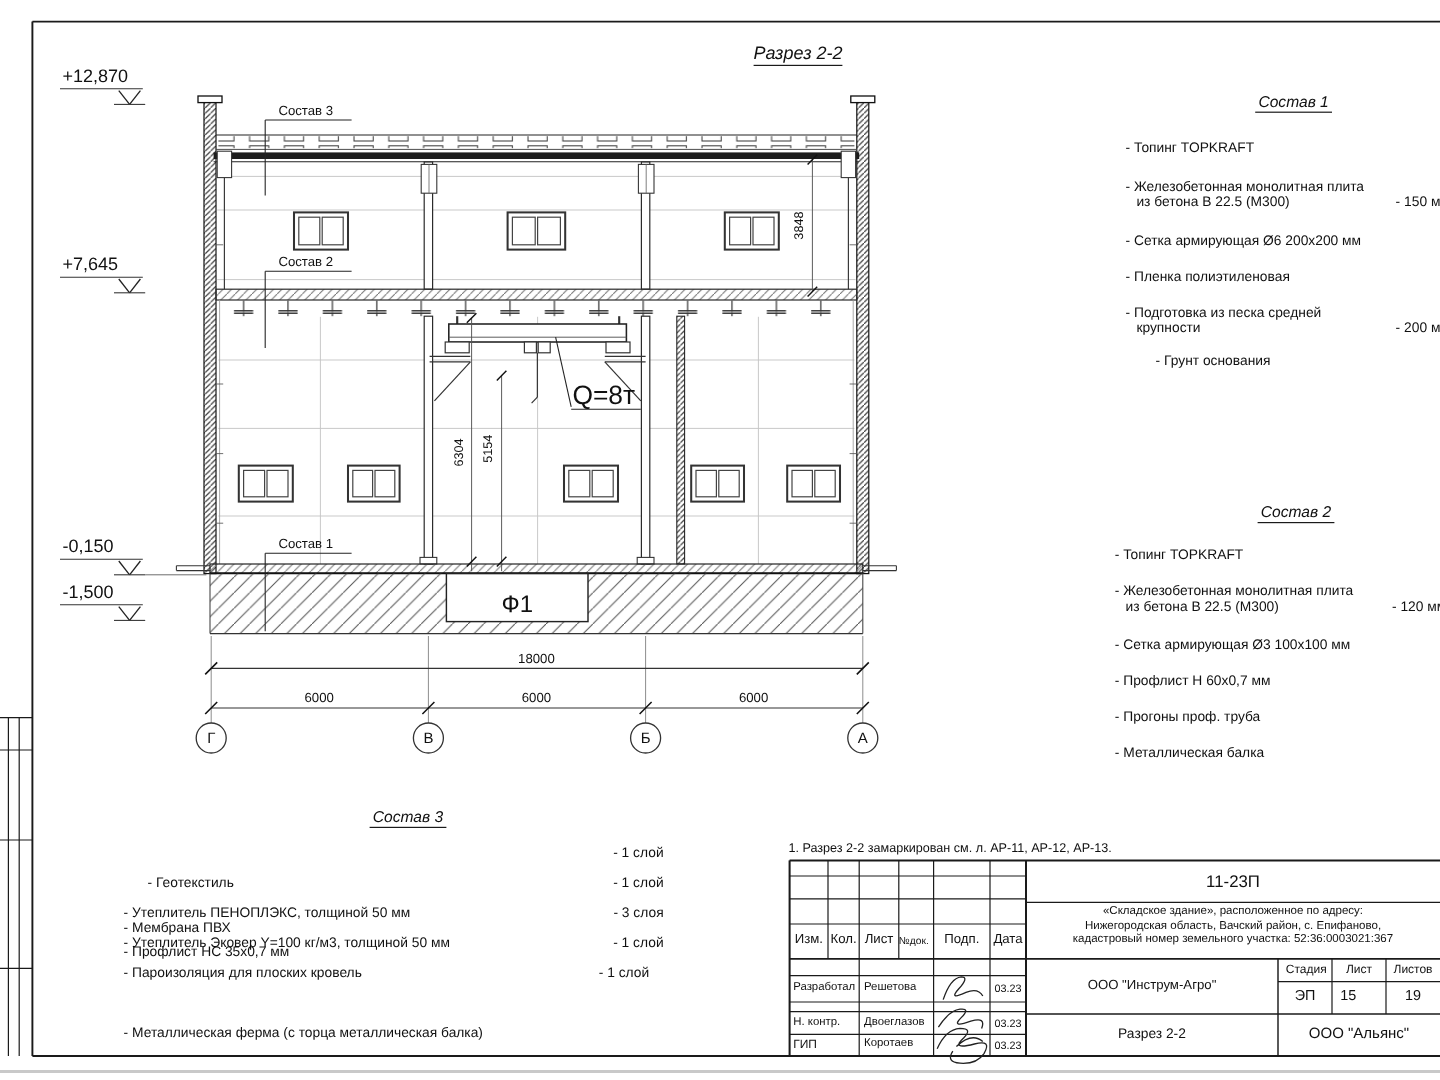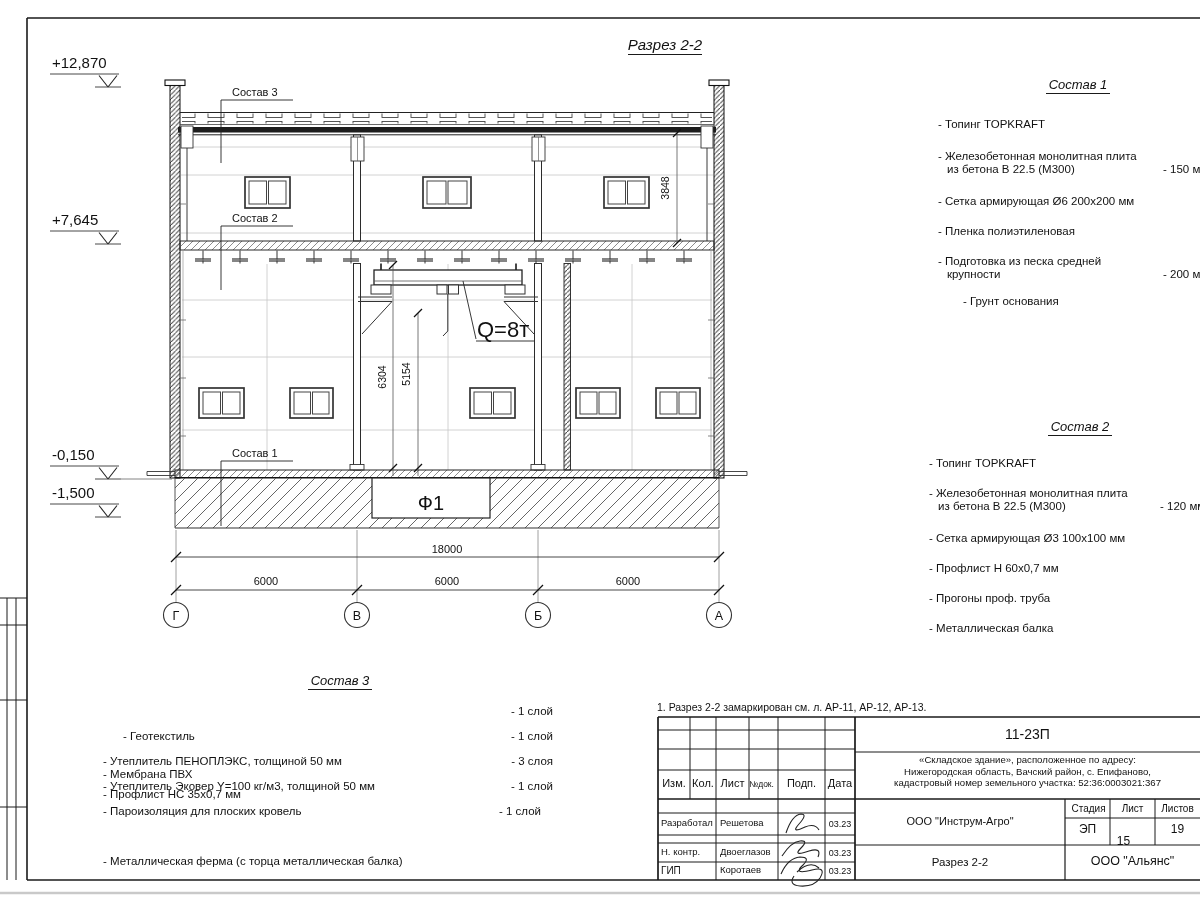--- a/index.html
+++ b/index.html
@@ -404,18 +404,18 @@
   <div class="t c" style="left:860px;top:754px;width:335px;font-size:9.6px;text-align:center;">«Складское здание», расположенное по адресу:</div>
   <div class="t c" style="left:860px;top:765.5px;width:335px;font-size:9.6px;">Нижегородская область, Вачский район, с. Епифаново,</div>
   <div class="t c" style="left:860px;top:777px;width:335px;font-size:9.6px;">кадастровый номер земельного участка: 52:36:0003021:367</div>
 
   <div class="t c" style="left:857px;top:815px;width:206px;font-size:11px;">ООО "Инструм-Агро"</div>
 
   <div class="t c" style="left:1065px;top:803px;width:47px;font-size:10px;">Стадия</div>
   <div class="t c" style="left:1110px;top:803px;width:45px;font-size:10px;">Лист</div>
   <div class="t c" style="left:1155px;top:803px;width:45px;font-size:10px;text-align:center;">Листов</div>
   <div class="t c" style="left:1065px;top:823px;width:45px;font-size:12px;">ЭП</div>
-  <div class="t c" style="left:1110px;top:823px;width:27px;font-size:12px;margin-top:12px;">15</div>
+  <div class="t c" style="left:1110px;top:823px;width:27px;font-size:12px;">15</div>
   <div class="t c" style="left:1155px;top:823px;width:45px;font-size:12px;">19</div>
 
   <div class="t c" style="left:857px;top:856px;width:206px;font-size:11.5px;">Разрез 2-2</div>
   <div class="t c" style="left:1065px;top:854px;width:135px;font-size:12.5px;">ООО "Альянс"</div>
 </div>
 
 </body></html>

